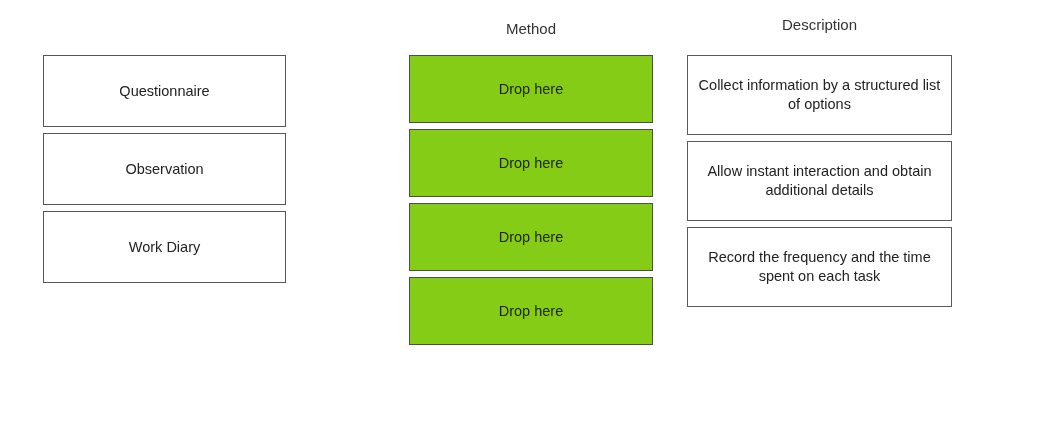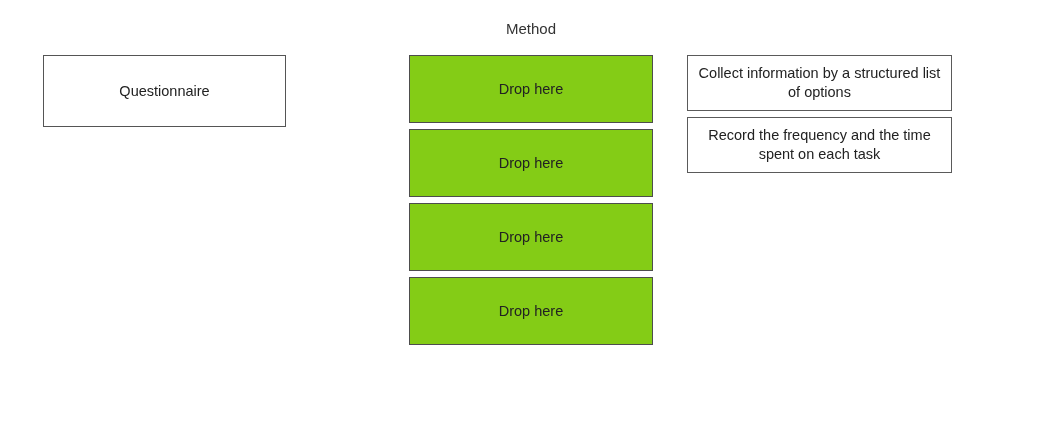--- a/index.html
+++ b/index.html
@@ -73,48 +73,55 @@
   #col-method .card {
     height: 68px;
     margin-bottom: 6px;
     background: #84cc16;
     border: 1.5px solid #4d4d4d;
   }
   #col-method .card:last-child { margin-bottom: 0; }
 
   
   #col-desc .card {
-    height: 56px;
+    height: 80px;
     margin-bottom: 6px;
     border: 1.5px solid #5a5a5a;
     padding: 4px 10px;
     justify-content: center;
   }
   #col-desc .card:last-child { margin-bottom: 16px; }
 
   .card-text {
     display: block;
     width: 100%;
   }
 </style>
 </head>
 <body>
 
 <div class="canvas">
 
   <div class="col-header" id="hdr-method">Method</div>
 
+  <div class="col-header" id="hdr-desc">Description</div>
 
   <div class="column" id="col-source">
 
     <div class="card">
       <span class="card-text">Questionnaire</span>
     </div>
 
+    <div class="card">
+      <span class="card-text">Observation</span>
+    </div>
 
+    <div class="card">
+      <span class="card-text">Work Diary</span>
+    </div>
 
 
   </div>
 
   <div class="column" id="col-method">
 
     <div class="card">
       <span class="card-text">Drop here</span>
     </div>
 
@@ -131,20 +138,23 @@
     </div>
 
   </div>
 
   <div class="column" id="col-desc">
 
     <div class="card">
       <span class="card-text">Collect information by a structured list of options</span>
     </div>
 
+    <div class="card">
+      <span class="card-text">Allow instant interaction and obtain additional details</span>
+    </div>
 
 
     <div class="card">
       <span class="card-text">Record the frequency and the time spent on each task</span>
     </div>
 
   </div>
 
 </div>
 

